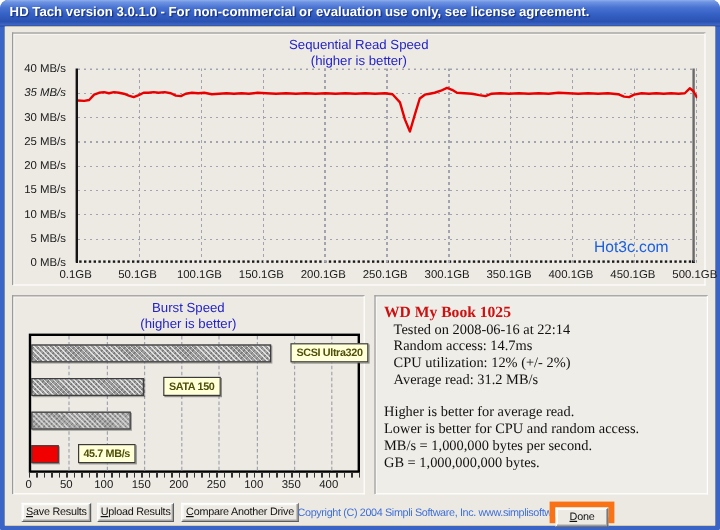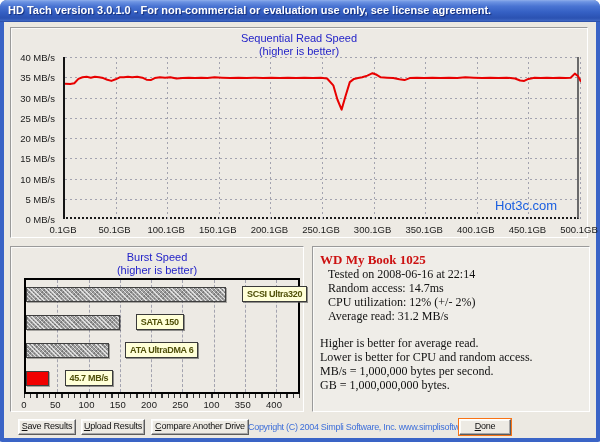--- a/index.html
+++ b/index.html
@@ -49,41 +49,41 @@
   #info-content{position:absolute;inset:0;padding:5px 7px;font-family:"Liberation Serif",serif;
     font-size:12px;line-height:14px;color:#111;}
   #drive-name{color:#CC1111;font-weight:bold;font-size:13px;line-height:15px;}
   .detail{padding-left:8px;}
   #notes{margin-top:13px;}
 
   .win-btn{position:absolute;height:16px;background:#EDEAE3;font-size:9px;line-height:13px;
     text-align:center;color:#111;border:1px solid;border-color:#ffffff #5c5c5c #5c5c5c #ffffff;
     box-shadow:inset -1px -1px 0 #a8a8a8,inset 1px 1px 0 #fbfbf8;cursor:default;letter-spacing:-0.2px;
     white-space:nowrap;overflow:hidden;}
-  #done-frame{position:absolute;left:454px;top:396px;width:54px;height:18px;border:1px solid #f97316;
+  #done-frame{position:absolute;left:454px;top:396px;width:54px;height:18px;border:5px solid #f97316;
     background:#EDEAE3;padding:0;}
   #done-frame .win-btn{position:absolute;left:0;top:0;right:0;bottom:0;width:auto;}
   #copyright{position:absolute;left:244px;top:400px;width:212px;text-align:center;font-size:9px;
     letter-spacing:-0.3px;color:#3E6FD9;white-space:nowrap;}
 </style>
 </head>
 <body>
 
 <div id="window">
   <div id="titlebar">
     <span>HD Tach version 3.0.1.0  - For non-commercial or evaluation use only, see license agreement.</span>
   </div>
   <div id="client">
 
     <div id="seq-panel" class="panel">
       <div class="chart-title">Sequential Read Speed</div>
       <div class="chart-sub">(higher is better)</div>
       <div id="seq-yaxis">
           <div class="ytick" style="top: -5px;">40 MB/s</div>
-          <div class="ytick" style="top: 15.25px;">35 MB/s</div>
+          <div class="ytick" style="top: 15.25px; font-style: italic;">35 MB/s</div>
           <div class="ytick" style="top: 35.5px;">30 MB/s</div>
           <div class="ytick" style="top: 55.75px;">25 MB/s</div>
           <div class="ytick" style="top: 76px;">20 MB/s</div>
           <div class="ytick" style="top: 96.25px;">15 MB/s</div>
           <div class="ytick" style="top: 116.5px;">10 MB/s</div>
           <div class="ytick" style="top: 136.75px;">5 MB/s</div>
           <div class="ytick" style="top: 157px;">0 MB/s</div>
         </div>
       <div id="seq-plot">
           <svg width="516" height="162">
@@ -134,21 +134,20 @@
           <div class="vgrid" style="left: 125px;"></div>
           <div class="vgrid" style="left: 156.25px;"></div>
           <div class="vgrid" style="left: 187.5px;"></div>
           <div class="vgrid" style="left: 218.75px;"></div>
           <div class="vgrid" style="left: 250px;"></div>
           <div class="bar" title="SCSI Ultra320" style="top: 7px; width: 200px;"></div>
           <div class="bar-label" style="top: 6px; left: 216px;">SCSI Ultra320</div>
           <div class="bar" title="SATA 150" style="top: 35px; width: 93.8px;"></div>
           <div class="bar-label" style="top: 34px; left: 109.8px;">SATA 150</div>
           <div class="bar" title="ATA UltraDMA 6" style="top: 63px; width: 83.1px;"></div>
-          <div class="bar-label" style="top: 62px; left: 99.1px;">ATA UltraDMA 6</div>
           <div class="bar result" title="WD My Book 1025 measured burst" style="top: 91px; width: 22.5px;"></div>
           <div class="bar-label" style="top: 90px; left: 38.5px;">45.7 MB/s</div>
         </div>
       <div id="burst-ticks"></div>
       <div id="burst-xaxis">
           <div class="btick" style="left: 0px;">0</div>
           <div class="btick" style="left: 31.25px;">50</div>
           <div class="btick" style="left: 62.5px;">100</div>
           <div class="btick" style="left: 93.75px;">150</div>
           <div class="btick" style="left: 125px;">200</div>

